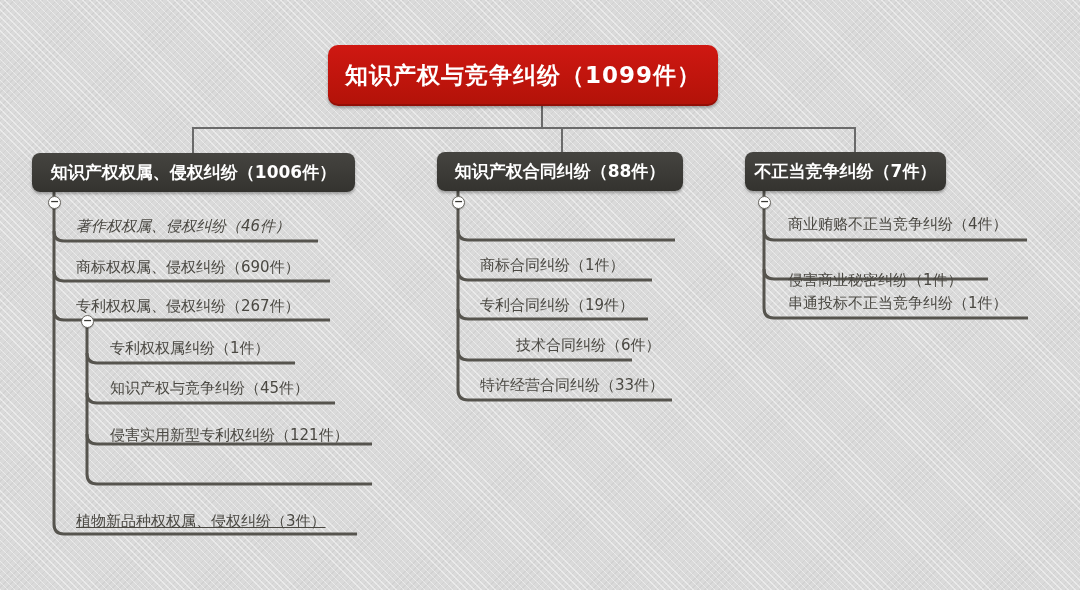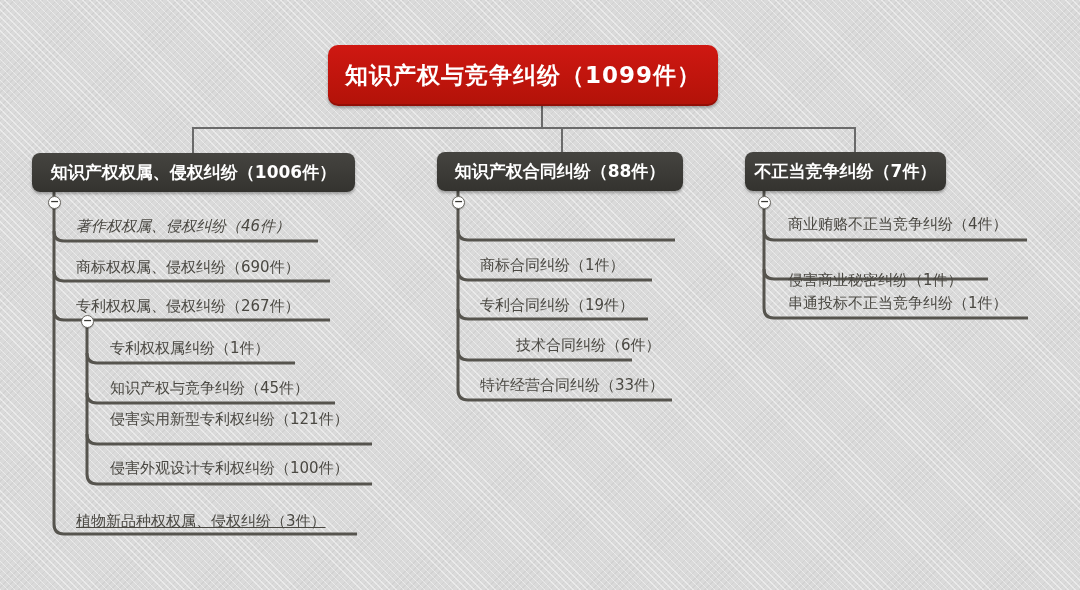--- a/index.html
+++ b/index.html
@@ -87,22 +87,21 @@
   <div class="collapse" style="left:48px;top:196px;">−</div>
   <div class="collapse" style="left:452px;top:196px;">−</div>
   <div class="collapse" style="left:758px;top:196px;">−</div>
   <div class="collapse" style="left:81px;top:315px;">−</div>
 
   <div class="leaf" style="left:76px;top:216px;font-style:italic;">著作权权属、侵权纠纷（46件）</div>
   <div class="leaf" style="left:76px;top:257px;">商标权权属、侵权纠纷（690件）</div>
   <div class="leaf" style="left:76px;top:296px;">专利权权属、侵权纠纷（267件）</div>
   <div class="leaf" style="left:110px;top:338px;text-align:right;">专利权权属纠纷（1件）</div>
   <div class="leaf" style="left:110px;top:378px;">知识产权与竞争纠纷（45件）</div>
-  <div class="leaf" style="left:110px;top:409px;">侵害实用新型专利权纠纷（121件）</div>
-  <div class="leaf" style="left:110px;top:458px;">侵害外观设计专利权纠纷（100件）</div>
+  <div class="leaf" style="left:110px;top:425px;">侵害实用新型专利权纠纷（121件）</div>
   <div class="leaf" style="left:76px;top:511px;text-decoration:underline;">植物新品种权权属、侵权纠纷（3件）</div>
 
   <div class="leaf" style="left:480px;top:255px;">商标合同纠纷（1件）</div>
   <div class="leaf" style="left:480px;top:295px;">专利合同纠纷（19件）</div>
   <div class="leaf" style="left:480px;top:335px;margin-left:36px;">技术合同纠纷（6件）</div>
   <div class="leaf" style="left:480px;top:375px;">特许经营合同纠纷（33件）</div>
 
   <div class="leaf" style="left:788px;top:214px;">商业贿赂不正当竞争纠纷（4件）</div>
   <div class="leaf" style="left:788px;top:254px;margin-top:16px;">侵害商业秘密纠纷（1件）</div>
   <div class="leaf" style="left:788px;top:293px;">串通投标不正当竞争纠纷（1件）</div>

